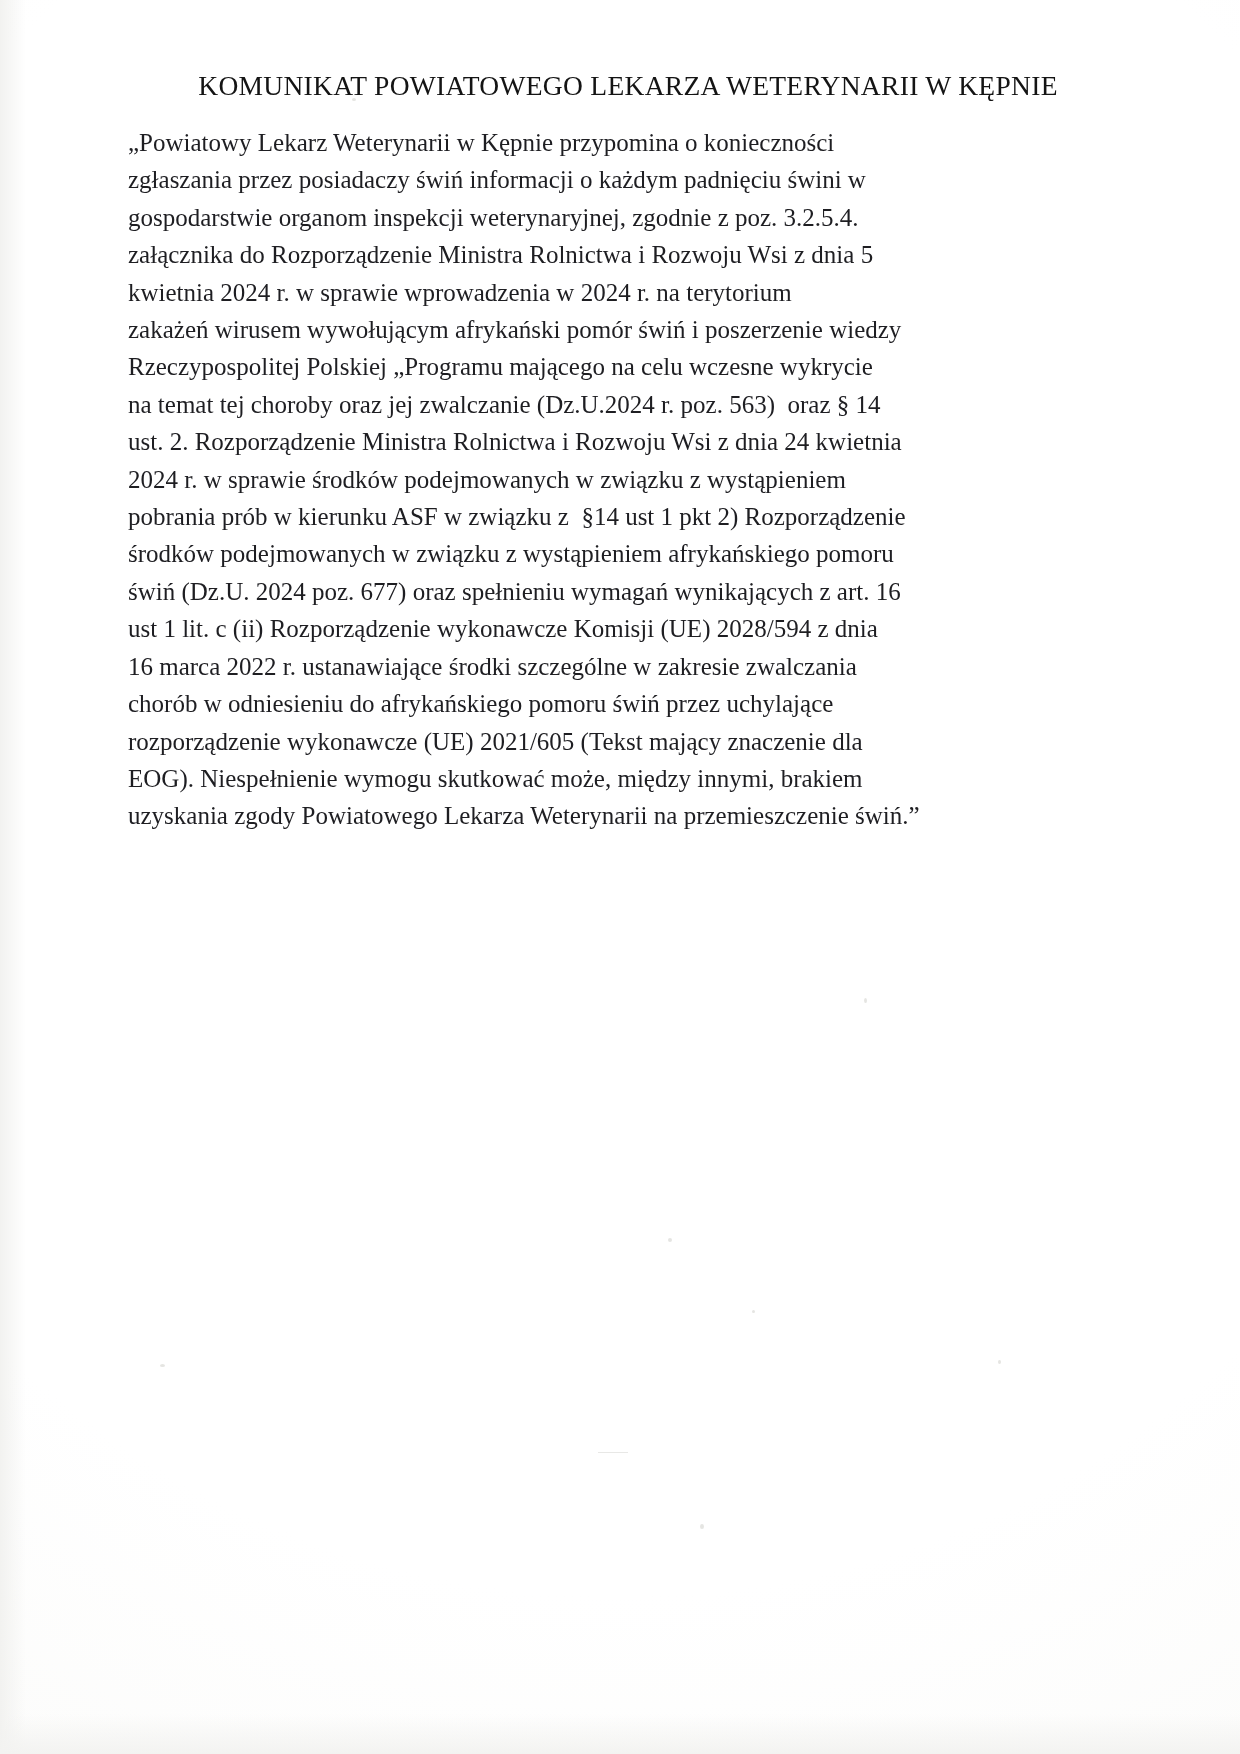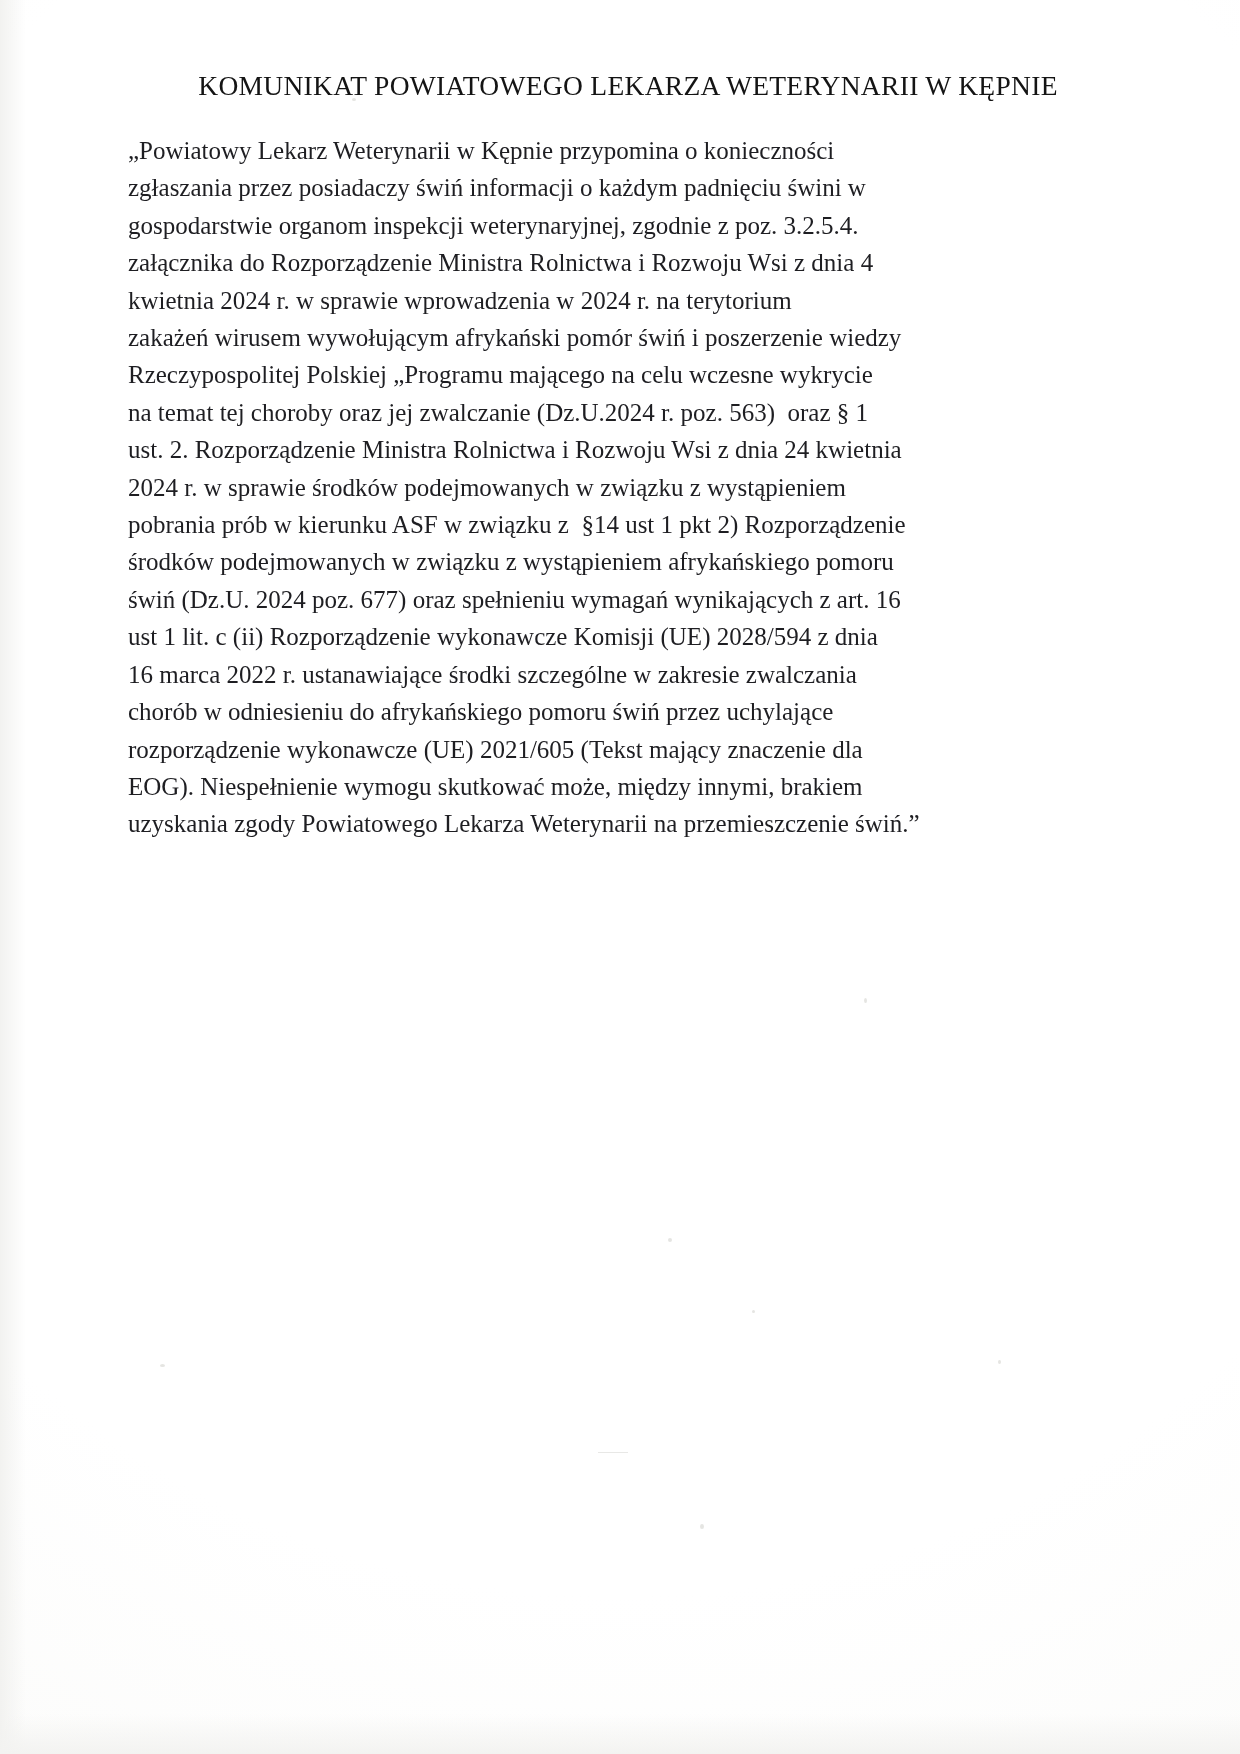--- a/index.html
+++ b/index.html
@@ -52,21 +52,21 @@
     letter-spacing: 0.3px;
     font-weight: 400;
     color: #141414;
     font-family: "Liberation Serif", "DejaVu Serif", serif;
     white-space: nowrap;
     padding-left: 16px;
   }
 
   .body-block {
     position: absolute;
-    top: 132px;
+    top: 124px;
     left: 128px;
     width: 860px;
   }
 
   .body-line {
     font-size: 25px;
     line-height: 37.4px;
     color: #1e1e22;
     white-space: pre;
     font-family: "Liberation Serif", "DejaVu Serif", serif;
@@ -93,25 +93,25 @@
 <div class="scan-edge-bottom"></div>
 
 <div class="page">
 
   <h1 class="doc-title">KOMUNIKAT POWIATOWEGO LEKARZA WETERYNARII W KĘPNIE</h1>
 
   <div class="body-block" id="body-block">
       <div class="body-line">„Powiatowy Lekarz Weterynarii w Kępnie przypomina o konieczności</div>
       <div class="body-line">zgłaszania przez posiadaczy świń informacji o każdym padnięciu świni w</div>
       <div class="body-line">gospodarstwie organom inspekcji weterynaryjnej, zgodnie z poz. 3.2.5.4.</div>
-      <div class="body-line">załącznika do Rozporządzenie Ministra Rolnictwa i Rozwoju Wsi z dnia 4</div>
+      <div class="body-line">załącznika do Rozporządzenie Ministra Rolnictwa i Rozwoju Wsi z dnia 5</div>
       <div class="body-line">kwietnia 2024 r. w sprawie wprowadzenia w 2024 r. na terytorium</div>
       <div class="body-line">zakażeń wirusem wywołującym afrykański pomór świń i poszerzenie wiedzy</div>
       <div class="body-line">Rzeczypospolitej Polskiej „Programu mającego na celu wczesne wykrycie</div>
-      <div class="body-line">na temat tej choroby oraz jej zwalczanie (Dz.U.2024 r. poz. 563)  oraz § 1</div>
+      <div class="body-line">na temat tej choroby oraz jej zwalczanie (Dz.U.2024 r. poz. 563)  oraz § 14</div>
       <div class="body-line">ust. 2. Rozporządzenie Ministra Rolnictwa i Rozwoju Wsi z dnia 24 kwietnia</div>
       <div class="body-line">2024 r. w sprawie środków podejmowanych w związku z wystąpieniem</div>
       <div class="body-line">pobrania prób w kierunku ASF w związku z  §14 ust 1 pkt 2) Rozporządzenie</div>
       <div class="body-line">środków podejmowanych w związku z wystąpieniem afrykańskiego pomoru</div>
       <div class="body-line">świń (Dz.U. 2024 poz. 677) oraz spełnieniu wymagań wynikających z art. 16</div>
       <div class="body-line">ust 1 lit. c (ii) Rozporządzenie wykonawcze Komisji (UE) 2028/594 z dnia</div>
       <div class="body-line">16 marca 2022 r. ustanawiające środki szczególne w zakresie zwalczania</div>
       <div class="body-line">chorób w odniesieniu do afrykańskiego pomoru świń przez uchylające</div>
       <div class="body-line">rozporządzenie wykonawcze (UE) 2021/605 (Tekst mający znaczenie dla</div>
       <div class="body-line">EOG). Niespełnienie wymogu skutkować może, między innymi, brakiem</div>

